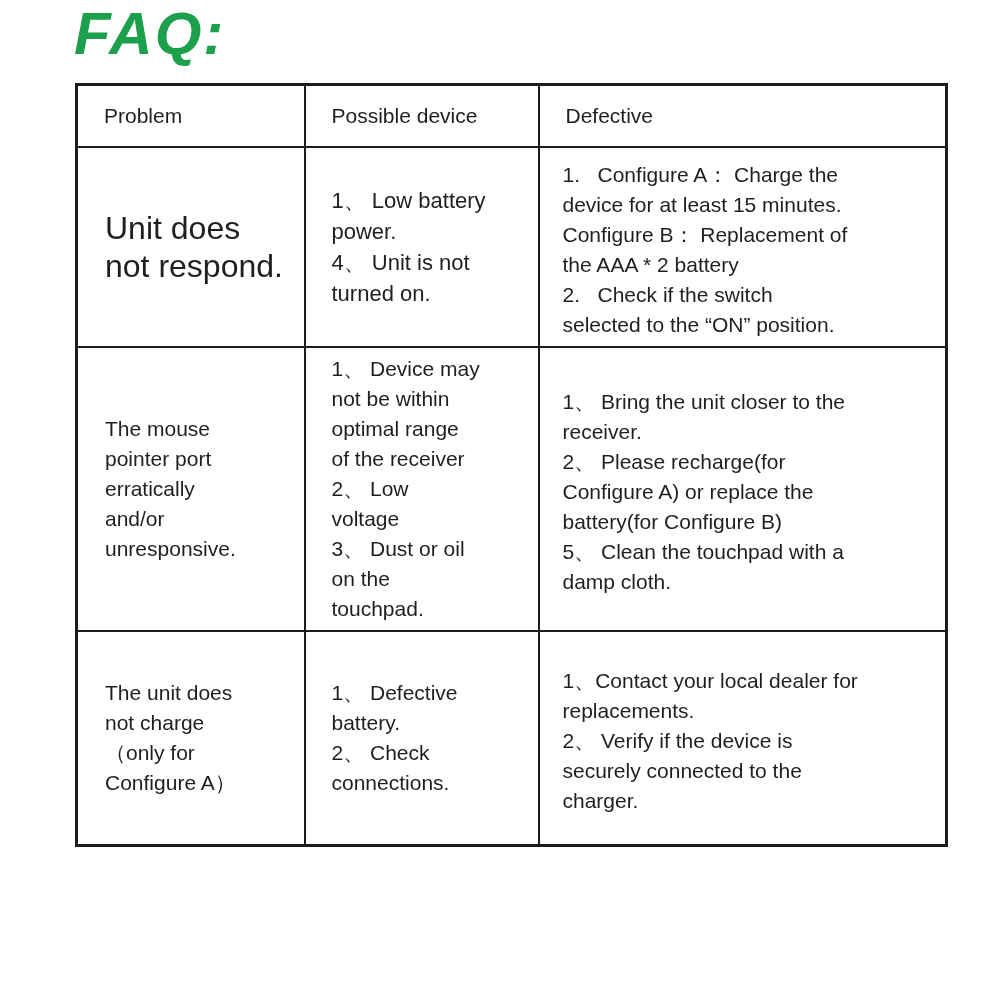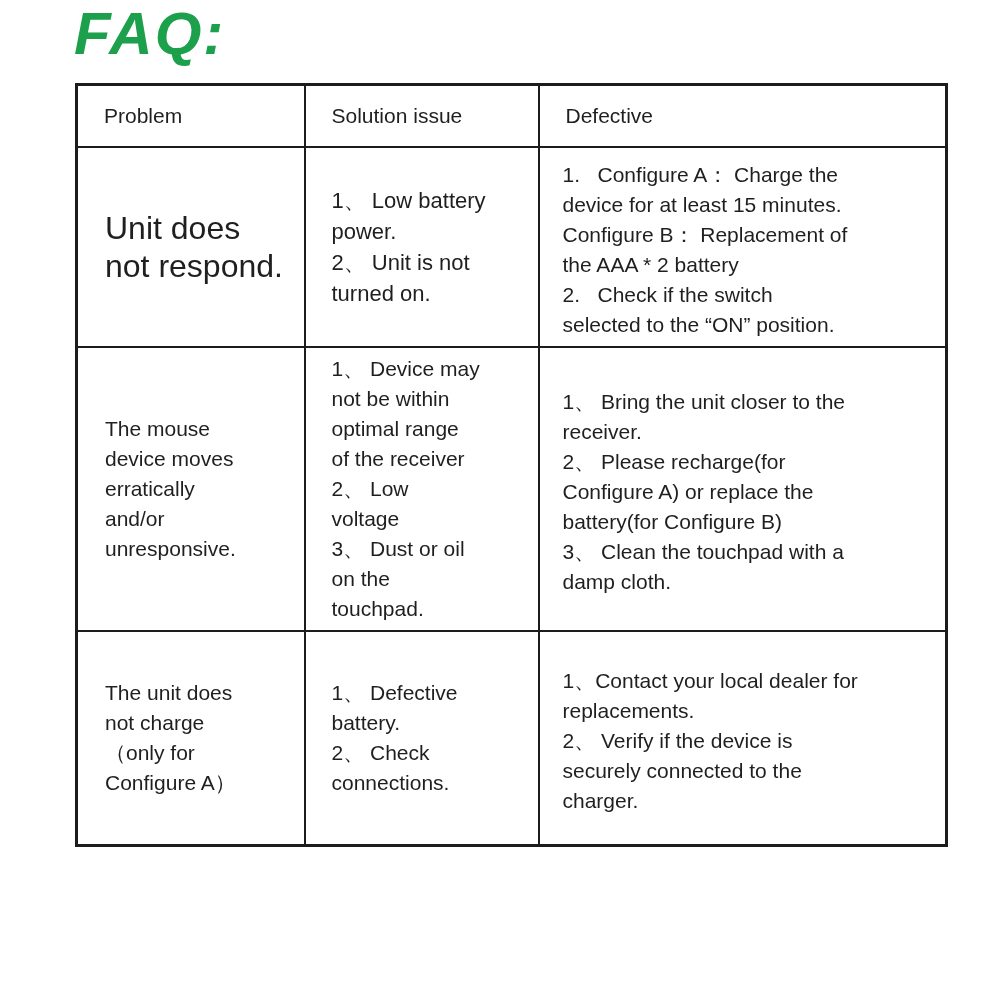--- a/index.html
+++ b/index.html
@@ -75,61 +75,61 @@
 
   <table class="faq-table">
     <colgroup>
       <col class="col-problem">
       <col class="col-issue">
       <col class="col-solution">
     </colgroup>
     <tbody>
       <tr class="header-row">
         <th>Problem</th>
-        <th>Solution issue</th>
+        <th>Possible device</th>
         <th>Defective</th>
       </tr>
 
       <tr class="row-1">
         <td class="td-problem big-problem">Unit does
 not respond.</td>
         <td class="td-issue big-issue">1、 Low battery
 power.
-2、 Unit is not
+4、 Unit is not
 turned on.</td>
         <td class="td-solution">1.   Configure A： Charge the
 device for at least 15 minutes.
 Configure B： Replacement of
 the AAA * 2 battery
 2.   Check if the switch
 selected to the “ON” position.</td>
       </tr>
 
 
       <tr class="row-3">
         <td class="td-problem">The mouse
-device moves
+pointer port
 erratically
 and/or
 unresponsive.</td>
         <td class="td-issue">1、 Device may
 not be within
 optimal range
 of the receiver
 2、 Low
 voltage
 3、 Dust or oil
 on the
 touchpad.</td>
         <td class="td-solution">1、 Bring the unit closer to the
 receiver.
 2、 Please recharge(for
 Configure A) or replace the
 battery(for Configure B)
-3、 Clean the touchpad with a
+5、 Clean the touchpad with a
 damp cloth.</td>
       </tr>
 
       <tr class="row-4">
         <td class="td-problem">The unit does
 not charge
 （only for
 Configure A）</td>
         <td class="td-issue">1、 Defective
 battery.

